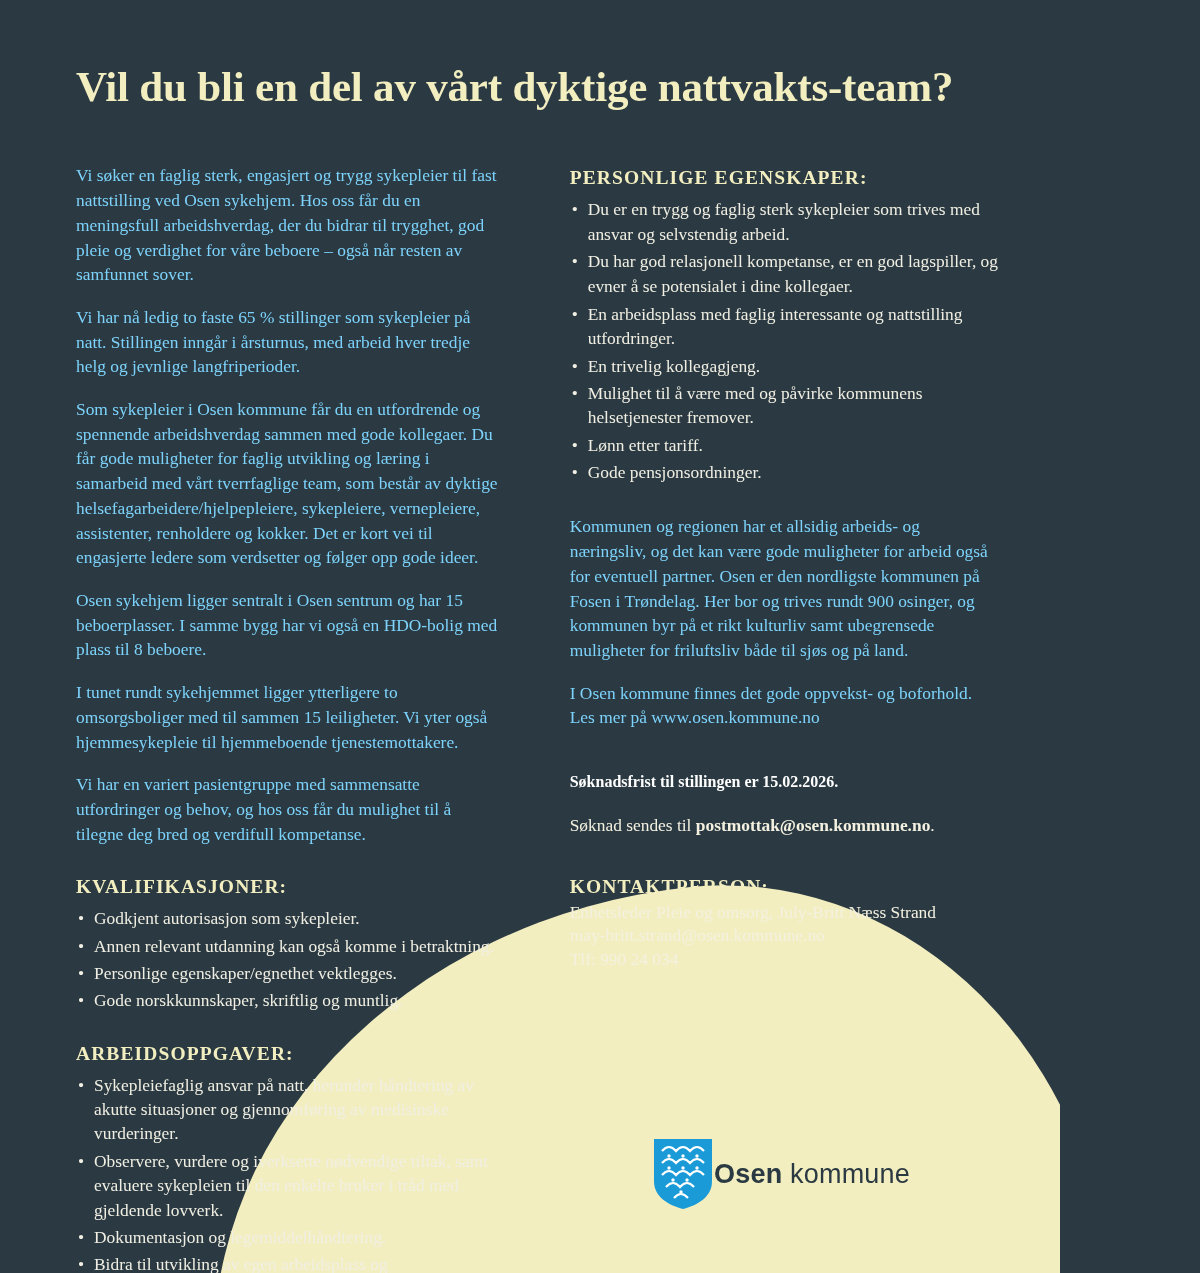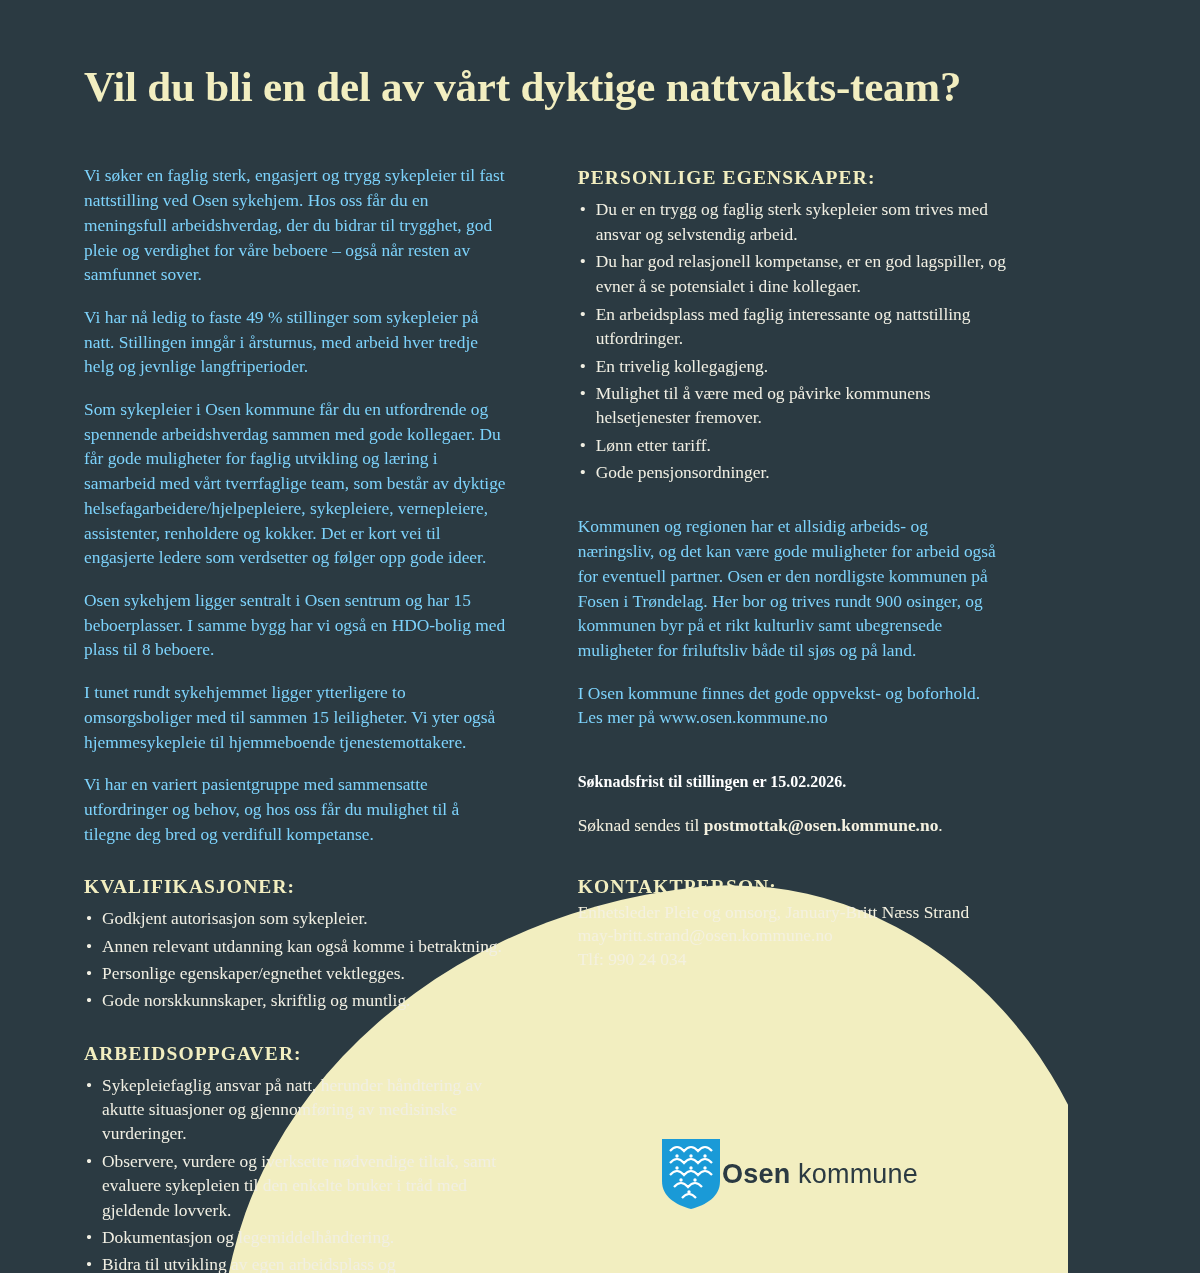--- a/index.html
+++ b/index.html
@@ -13,21 +13,20 @@
     font-family: "Liberation Serif", serif;
     color: #f4f1e0;
     overflow: hidden;
     position: relative;
   }
   .page {
     position: relative;
     width: 1060px;
     height: 1273px;
     overflow: hidden;
-    margin-left: 8px;
   }
   
   .blob {
     position: absolute;
     right: -40px;
     bottom: -260px;
     width: 900px;
     height: 640px;
     background: #f2eec0;
     border-radius: 58% 42% 50% 50% / 70% 66% 34% 30%;
@@ -138,21 +137,21 @@
 <div class="page">
 
   <div class="blob"></div>
 
   <h1 class="title">Vil du bli en del av vårt dyktige nattvakts-team?</h1>
 
   <div class="columns">
 
     <div class="col left">
       <p>Vi søker en faglig sterk, engasjert og trygg sykepleier til fast nattstilling ved Osen sykehjem. Hos oss får du en meningsfull arbeidshverdag, der du bidrar til trygghet, god pleie og verdighet for våre beboere – også når resten av samfunnet sover.</p>
-      <p>Vi har nå ledig to faste 49 % stillinger som sykepleier på natt. Stillingen inngår i årsturnus, med arbeid hver tredje helg og jevnlige langfriperioder.</p>
+      <p>Vi har nå ledig to faste 65 % stillinger som sykepleier på natt. Stillingen inngår i årsturnus, med arbeid hver tredje helg og jevnlige langfriperioder.</p>
       <p>Som sykepleier i Osen kommune får du en utfordrende og spennende arbeidshverdag sammen med gode kollegaer. Du får gode muligheter for faglig utvikling og læring i samarbeid med vårt tverrfaglige team, som består av dyktige helsefagarbeidere/hjelpepleiere, sykepleiere, vernepleiere, assistenter, renholdere og kokker. Det er kort vei til engasjerte ledere som verdsetter og følger opp gode ideer.</p>
       <p>Osen sykehjem ligger sentralt i Osen sentrum og har 15 beboerplasser. I samme bygg har vi også en HDO-bolig med plass til 8 beboere.</p>
       <p>I tunet rundt sykehjemmet ligger ytterligere to omsorgsboliger med til sammen 15 leiligheter. Vi yter også hjemmesykepleie til hjemmeboende tjenestemottakere.</p>
       <p>Vi har en variert pasientgruppe med sammensatte utfordringer og behov, og hos oss får du mulighet til å tilegne deg bred og verdifull kompetanse.</p>
 
       <h2 class="section">KVALIFIKASJONER:</h2>
       <ul>
         <li>Godkjent autorisasjon som sykepleier.</li>
         <li>Annen relevant utdanning kan også komme i betraktning.</li>
         <li>Personlige egenskaper/egnethet vektlegges.</li>
@@ -190,21 +189,21 @@
       <p>I Osen kommune finnes det gode oppvekst- og boforhold. Les mer på www.osen.kommune.no</p>
 
       <div class="deadline">Søknadsfrist til stillingen er 15.02.2026.</div>
 
       <div class="apply-line">
         <span>Søknad sendes til </span><b>postmottak@osen.kommune.no</b><span>.</span>
       </div>
 
       <div class="contact">
         <h2>KONTAKTPERSON:</h2>
-        <div>Enhetsleder Pleie og omsorg, January-Britt Næss Strand</div>
+        <div>Enhetsleder Pleie og omsorg, July-Britt Næss Strand</div>
         <div>may-britt.strand@osen.kommune.no</div>
         <div>Tlf: 990 24 034</div>
       </div>
     </div>
   </div>
 
   <div class="logo-wrap">
     <span>
       <svg class="shield" width="62" height="74" viewBox="0 0 62 74" xmlns="http://www.w3.org/2000/svg">
         <path d="M2 2 H60 V44 C60 60 46 68 31 72 C16 68 2 60 2 44 Z" fill="#1a9ad7"></path>

